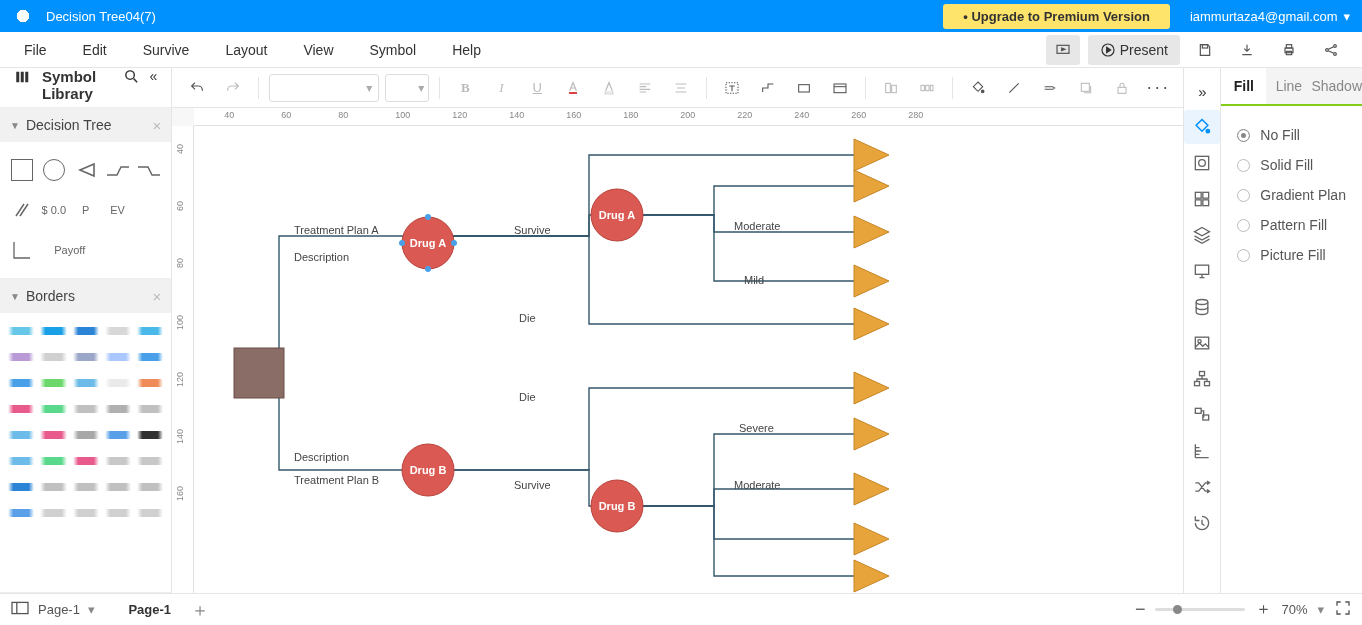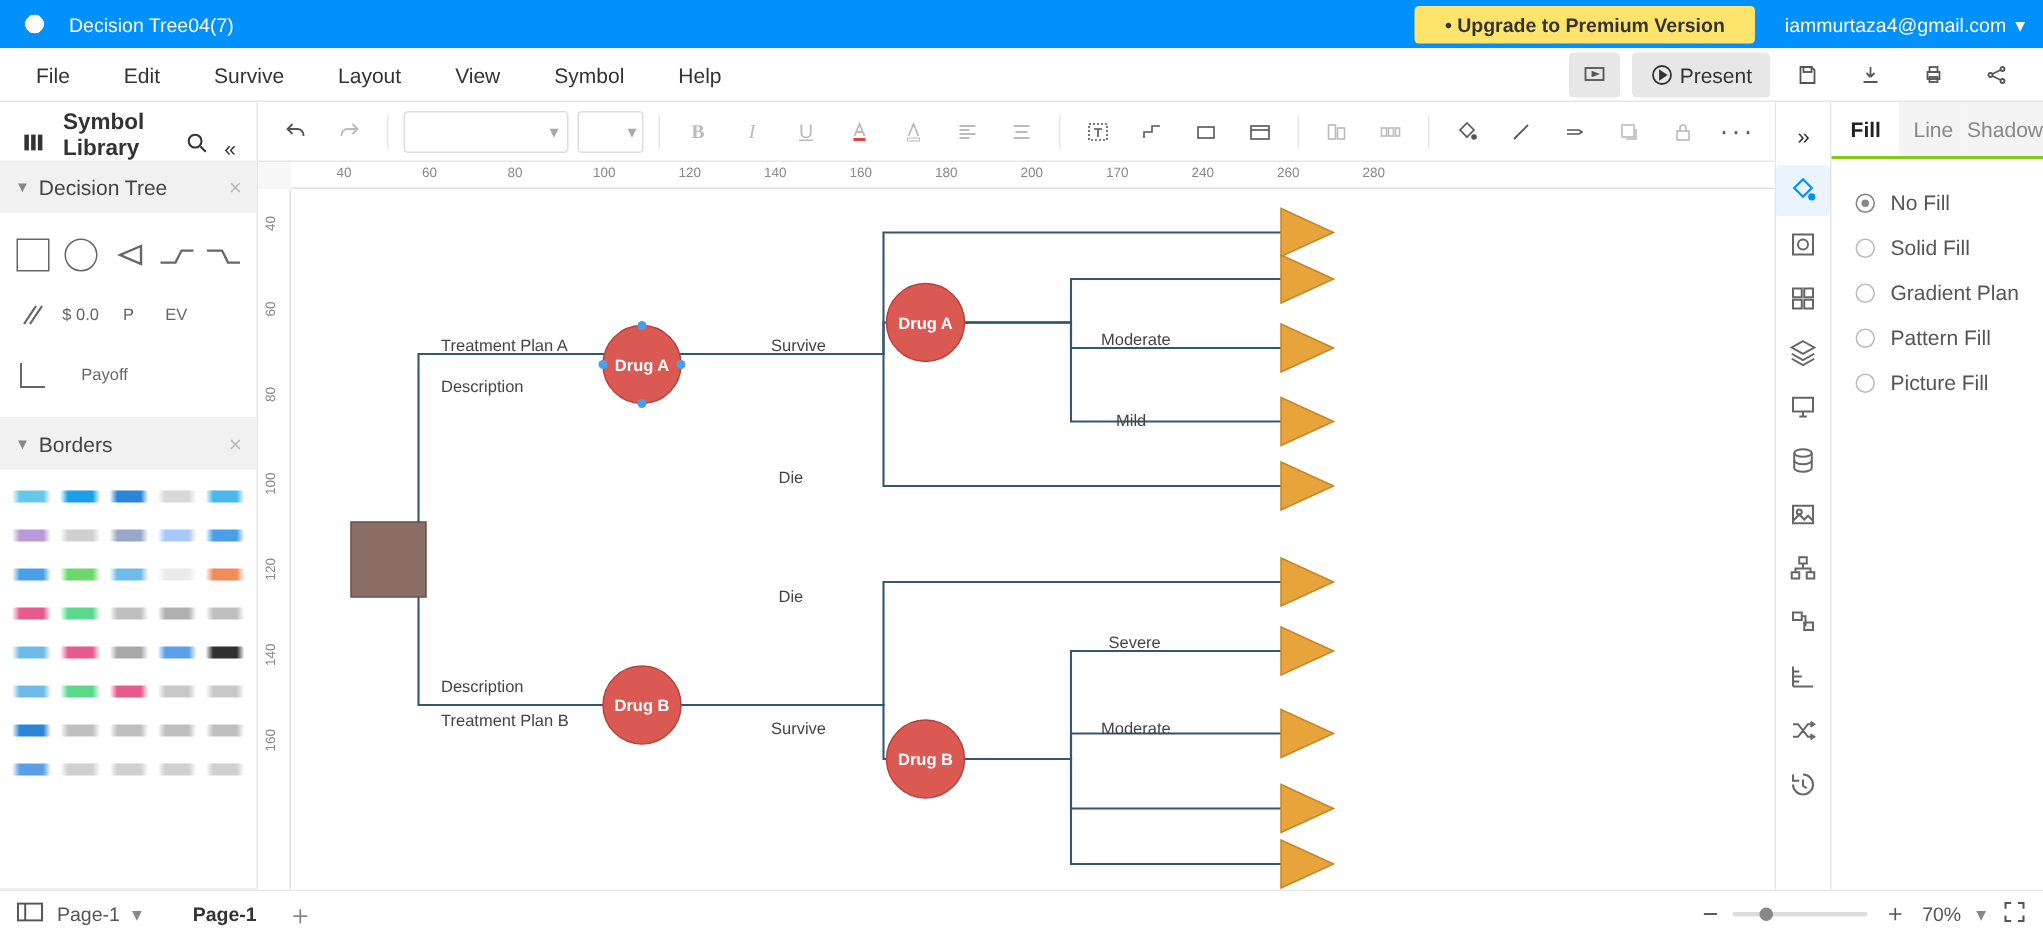--- a/index.html
+++ b/index.html
@@ -12,21 +12,21 @@
 .titlebar .upgrade{background:#ffe46b;color:#333;font-weight:bold;font-size:13px;padding:5px 20px;border-radius:3px;cursor:pointer}
 .titlebar .account{margin-left:20px;font-size:13px;cursor:pointer;display:flex;align-items:center;gap:6px}
 .menubar{height:36px;border-bottom:1px solid #e5e5e5;display:flex;align-items:center;padding:0 6px}
 .menubar .mi{padding:0 18px;height:36px;line-height:36px;font-size:14px;cursor:pointer}
 .menubar .right{margin-left:auto;display:flex;align-items:center;gap:8px;padding-right:8px}
 .menubar .iconbtn{width:34px;height:30px;display:flex;align-items:center;justify-content:center;border-radius:3px;cursor:pointer}
 .menubar .iconbtn.active{background:#e7e7e7}
 .menubar .present{background:#e7e7e7;border-radius:3px;padding:0 12px;height:30px;display:flex;align-items:center;gap:4px;font-size:14px;cursor:pointer}
 .body{display:flex;height:calc(625px - 32px - 36px - 32px)}
 .leftpanel{width:275px;border-right:1px solid #e5e5e5;display:flex;flex-direction:column;background:#fff}
-.lp-head{height:40px;display:flex;align-items:flex-end;padding:0 14px;gap:10px;border-bottom:1px solid #eee}
+.lp-head{height:40px;display:flex;align-items:flex-start;padding:0 14px;gap:10px;border-bottom:1px solid #eee}
 .lp-head .t{font-weight:bold;font-size:15px;flex:1}
 .lp-section{border-bottom:1px solid #eee}
 .lp-sh{height:34px;background:#f1f1f1;display:flex;align-items:center;padding:0 10px;font-size:14px;color:#444;cursor:pointer;position:relative}
 .lp-sh .arr{margin-right:6px;font-size:10px;color:#888}
 .lp-sh .close{position:absolute;right:10px;color:#bbb;font-size:15px}
 .lp-grid{display:grid;grid-template-columns:repeat(5,1fr);gap:4px;padding:10px 8px}
 .lp-grid .cell{height:36px;display:flex;align-items:center;justify-content:center;font-size:11px;color:#666;cursor:pointer}
 .lp-borders{padding:8px;display:grid;grid-template-columns:repeat(5,1fr);gap:6px;overflow:hidden}
 .lp-borders .b{height:16px;border-radius:2px}
 .main{flex:1;display:flex;flex-direction:column;background:#fff;position:relative}
@@ -362,21 +362,21 @@
       <div class="ruler-h" id="ruler-h">
           <span style="left: 30px;">40</span>
           <span style="left: 87px;">60</span>
           <span style="left: 144px;">80</span>
           <span style="left: 201px;">100</span>
           <span style="left: 258px;">120</span>
           <span style="left: 315px;">140</span>
           <span style="left: 372px;">160</span>
           <span style="left: 429px;">180</span>
           <span style="left: 486px;">200</span>
-          <span style="left: 543px;">170</span>
+          <span style="left: 543px;">220</span>
           <span style="left: 600px;">240</span>
           <span style="left: 657px;">260</span>
           <span style="left: 714px;">280</span>
         </div>
       <div class="ruler-v" id="ruler-v">
           <span style="top: 18px;">40</span>
           <span style="top: 75px;">60</span>
           <span style="top: 132px;">80</span>
           <span style="top: 189px;">100</span>
           <span style="top: 246px;">120</span>

